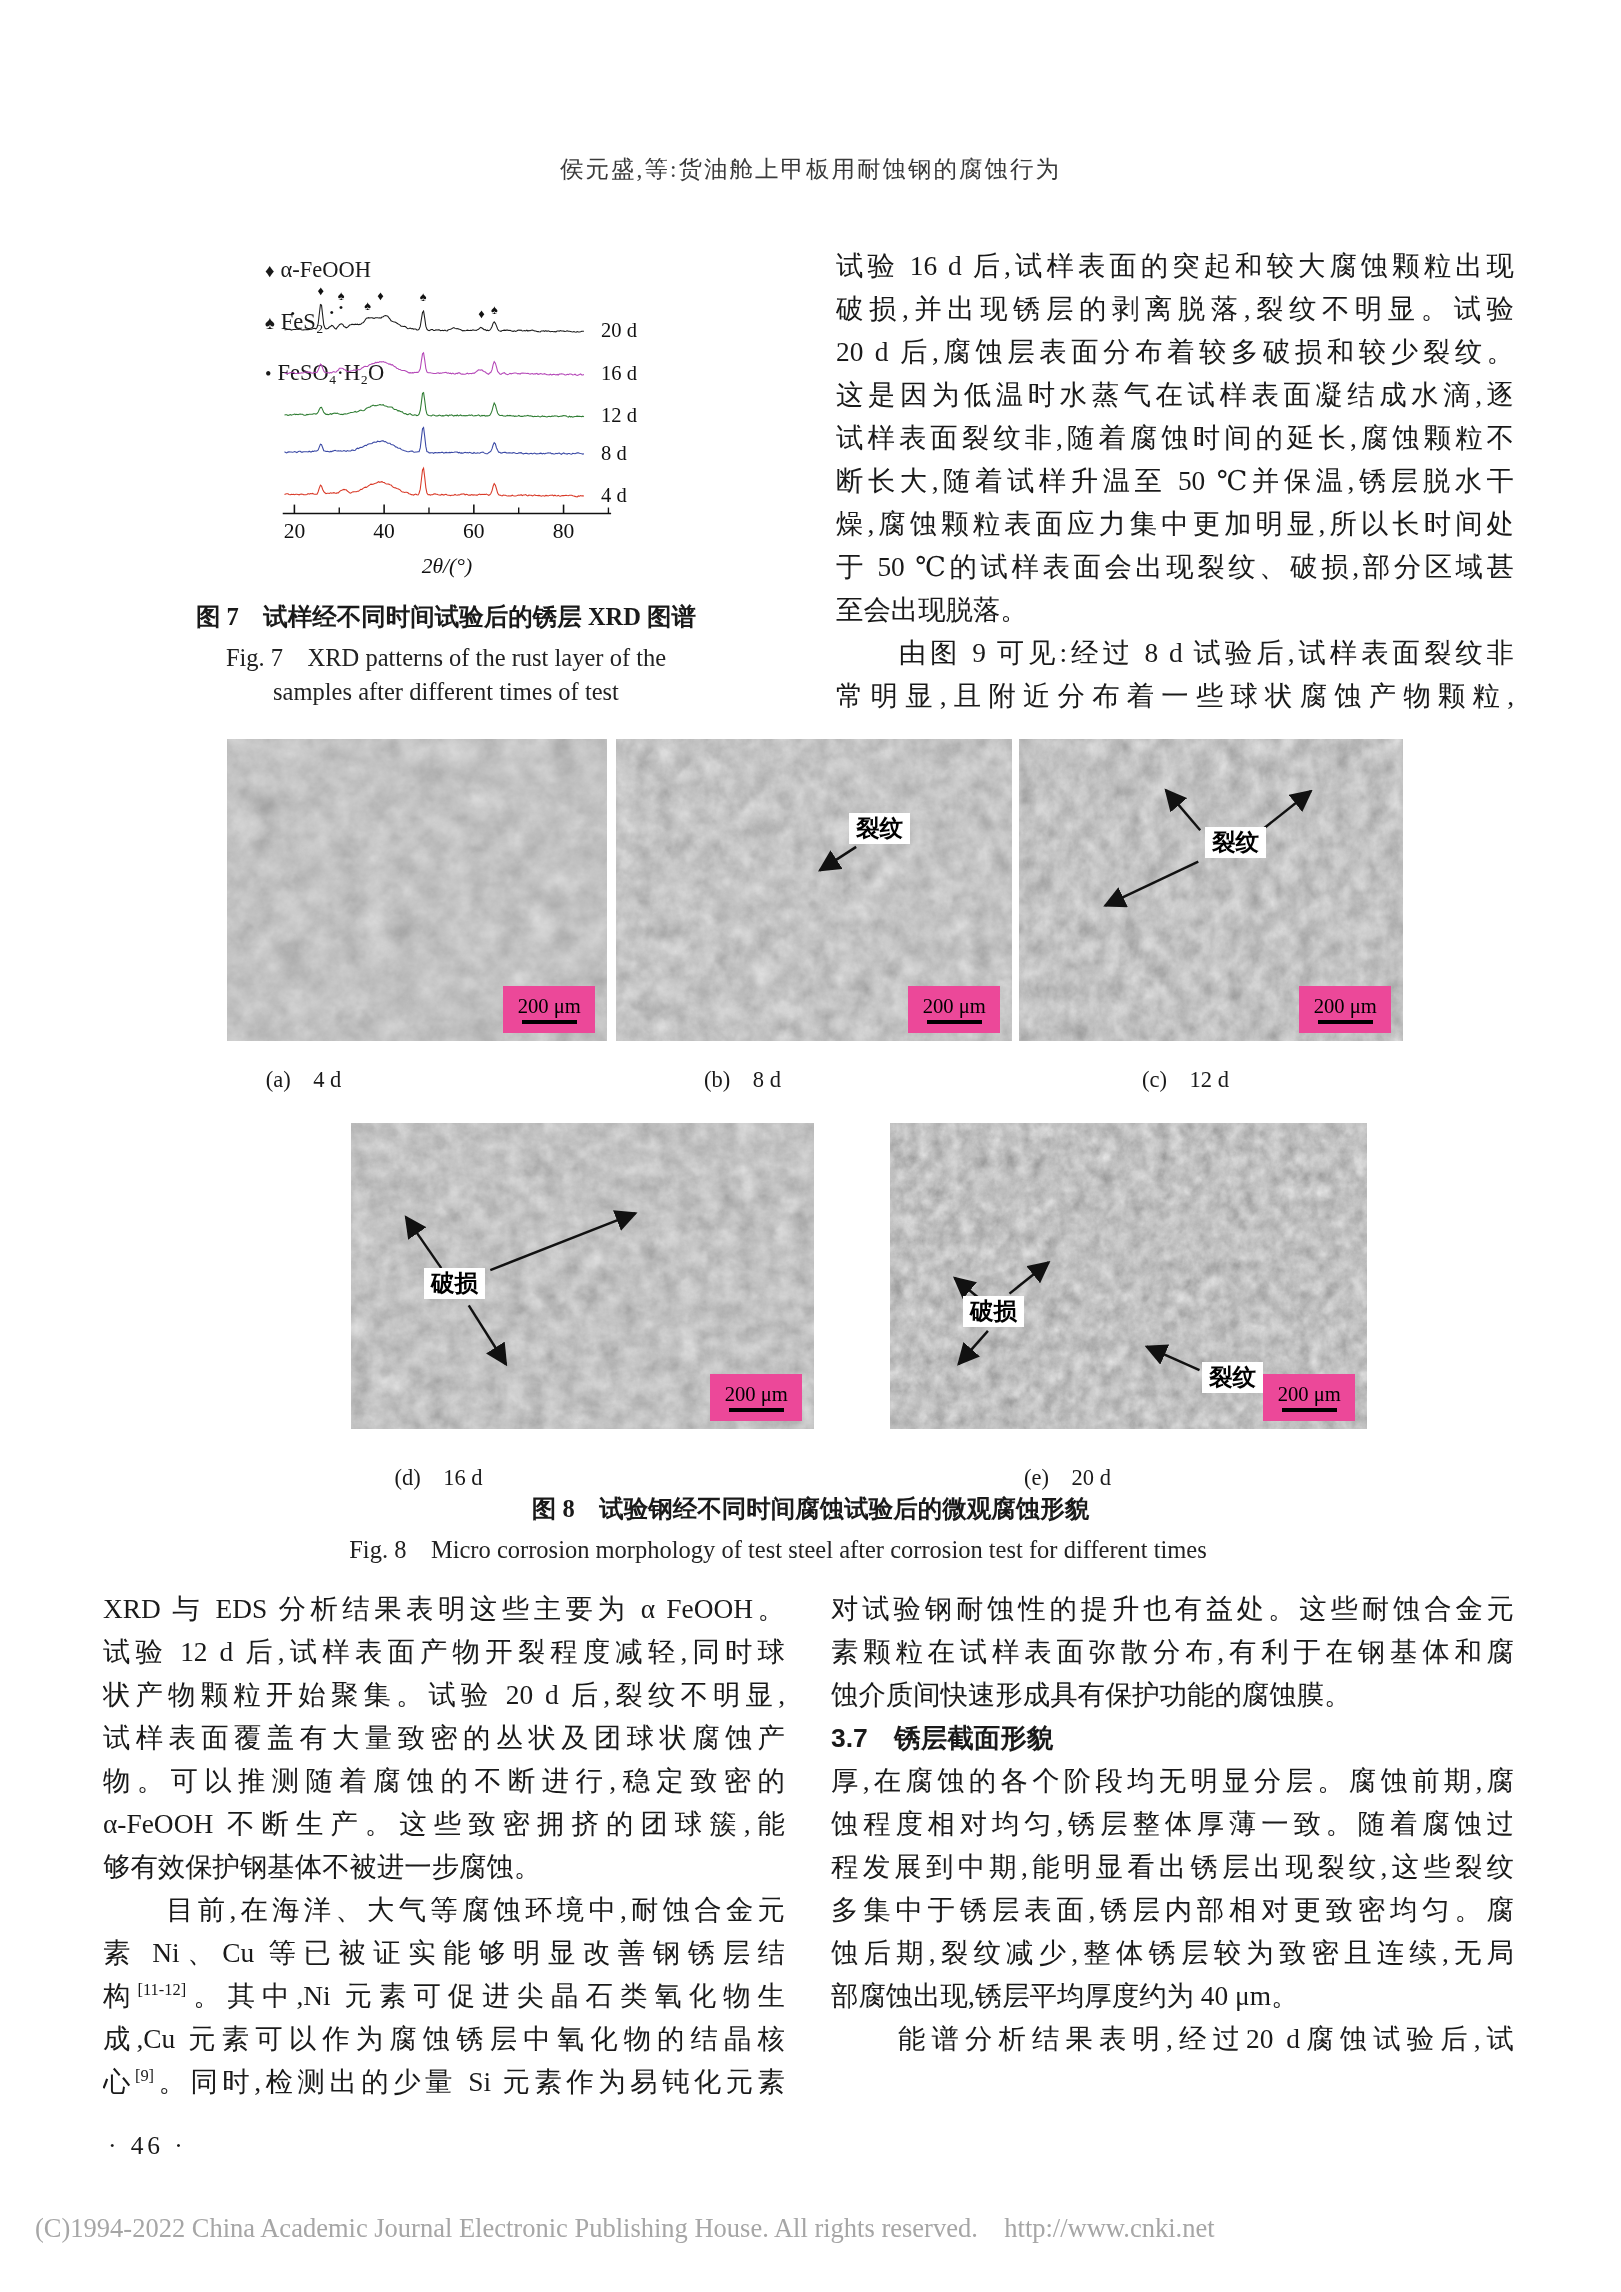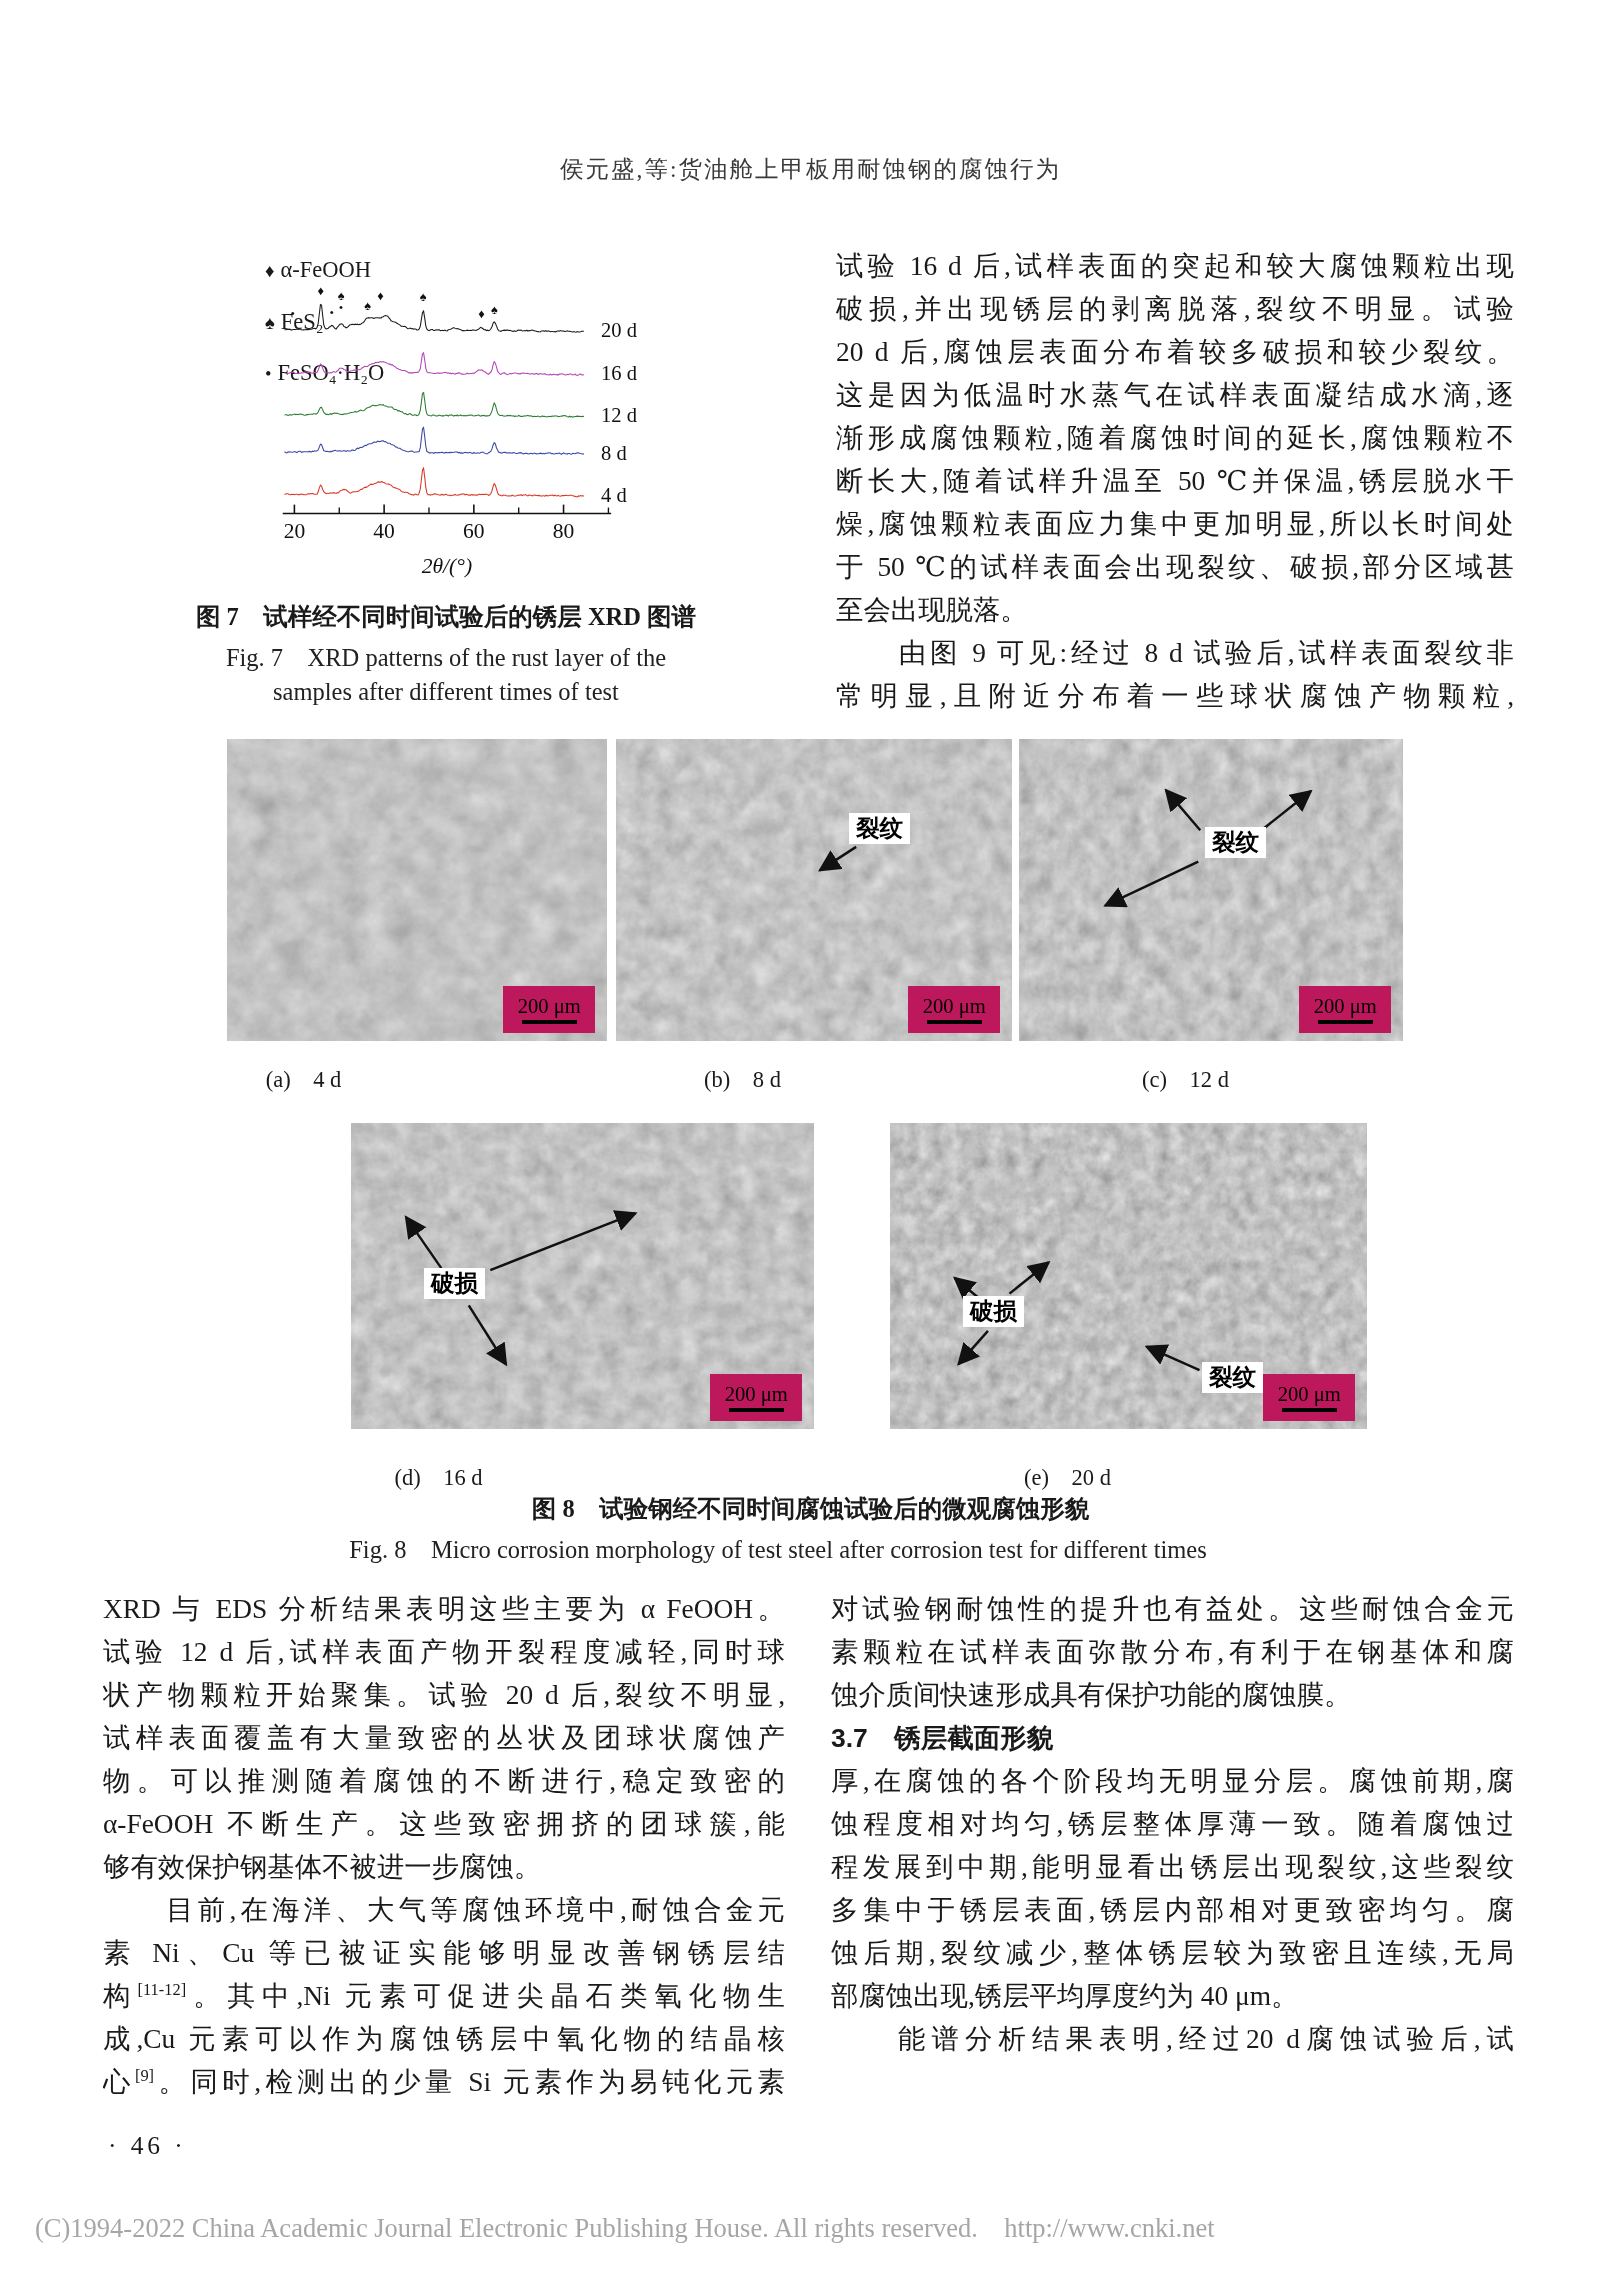--- a/index.html
+++ b/index.html
@@ -28,21 +28,21 @@
   .tl.head{font-weight:bold;font-family:"Liberation Sans","DejaVu Sans",sans-serif;font-size:26.5px;}
   .tl sup{font-size:0.6em;vertical-align:super;line-height:0;}
   #col-rt{top:245px;left:836px;width:678px;}
   #col-lb{top:1588px;left:103px;width:682px;}
   #col-rb{top:1588px;left:831px;width:683px;}
   
   .sem{position:absolute;overflow:hidden;background:#85888c;}
   .sem svg.tex{position:absolute;left:0;top:0;}
   .sem svg.annv{position:absolute;left:0;top:0;}
   .annlab{position:absolute;background:#ffffff;color:#000;font-weight:bold;font-size:23.5px;line-height:29px;padding:1px 6.9px;}
-  .scale{position:absolute;right:11.8px;bottom:7.8px;width:92px;height:47px;background:#be185d;
+  .scale{position:absolute;right:11.8px;bottom:7.8px;width:92px;height:47px;background:#ec4899;
          display:flex;flex-direction:column;align-items:center;justify-content:center;font-family:Liberation Serif, serif;}
   .scale span{font-size:20.6px;color:#000;}
   .sbar{width:55px;height:3.9px;background:#000;margin-top:2px;}
   .plab{position:absolute;font-size:22.5px;text-align:center;width:147px;}
   #f8cap1{top:1492px;left:0;width:1621px;}
   #f8cap2{top:1533px;left:0;width:1556px;}
   #pgnum{top:2131px;left:108px;font-size:25.5px;letter-spacing:3.9px;}
   #ftr{top:2213px;left:35px;width:1558px;font-size:26.5px;color:#a6a6a6;}
 </style>
 </head>
@@ -123,21 +123,21 @@
     </svg>
   <div id="f7cap1" class="abs cap-zh">图 7　试样经不同时间试验后的锈层 XRD 图谱</div>
   <div id="f7cap2" class="abs cap-en">Fig. 7　XRD patterns of the rust layer of the</div>
   <div id="f7cap3" class="abs cap-en">samples after different times of test</div>
 
   <div id="col-rt" class="abs col">
       <div class="tl j">试验 16 d 后,试样表面的突起和较大腐蚀颗粒出现</div>
       <div class="tl j">破损,并出现锈层的剥离脱落,裂纹不明显。试验</div>
       <div class="tl j">20 d 后,腐蚀层表面分布着较多破损和较少裂纹。</div>
       <div class="tl j">这是因为低温时水蒸气在试样表面凝结成水滴,逐</div>
-      <div class="tl j">渐形成腐蚀颗粒,随着腐蚀时间的延长,腐蚀颗粒不</div>
+      <div class="tl j">试样表面裂纹非,随着腐蚀时间的延长,腐蚀颗粒不</div>
       <div class="tl j">断长大,随着试样升温至 50 ℃并保温,锈层脱水干</div>
       <div class="tl j">燥,腐蚀颗粒表面应力集中更加明显,所以长时间处</div>
       <div class="tl j">于 50 ℃的试样表面会出现裂纹、破损,部分区域甚</div>
       <div class="tl last">至会出现脱落。</div>
       <div class="tl j">　　由图 9 可见:经过 8 d 试验后,试样表面裂纹非</div>
       <div class="tl j">常明显,且附近分布着一些球状腐蚀产物颗粒,</div>
     </div>
 
   <div class="sem" style="left:227px;top:739px;width:380px;height:302px">
     <svg class="tex" width="380" height="302" viewBox="0 0 388 308">

